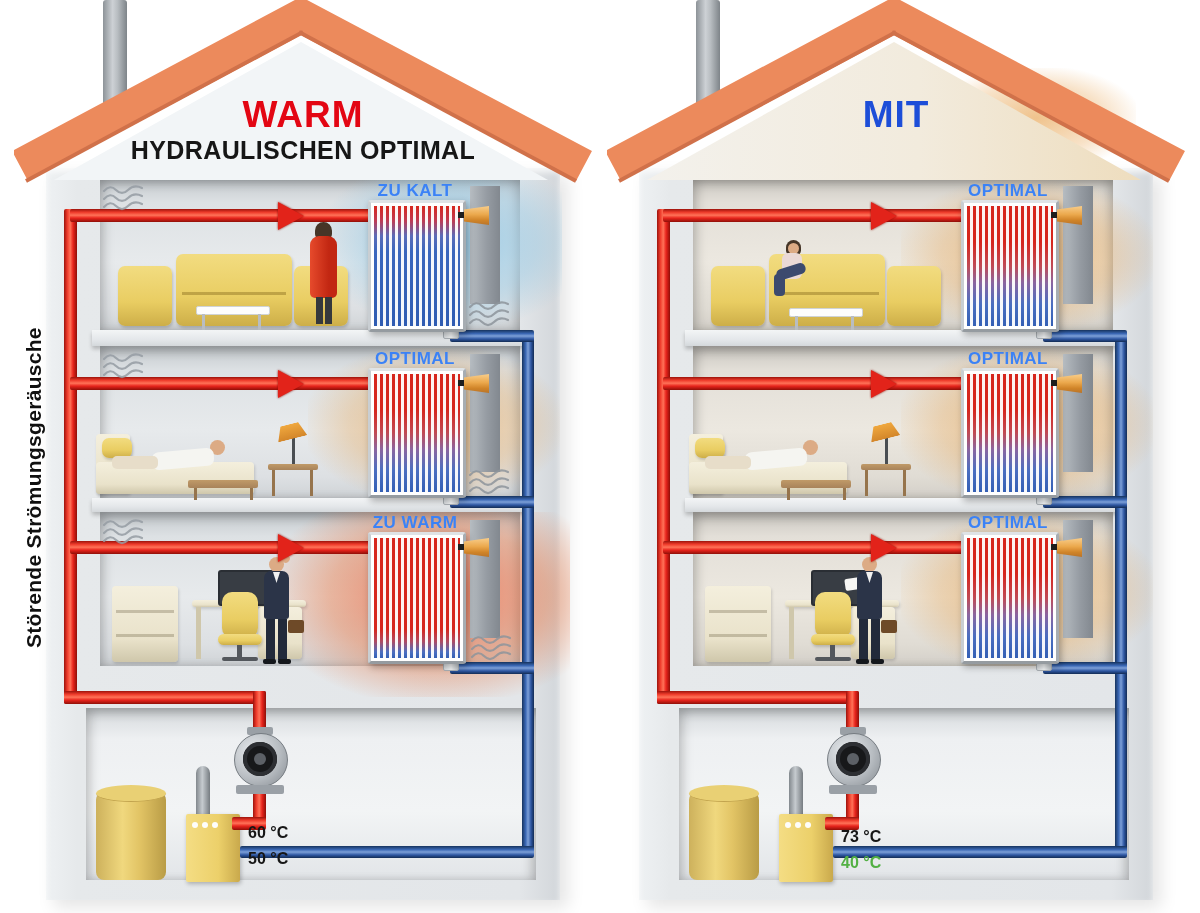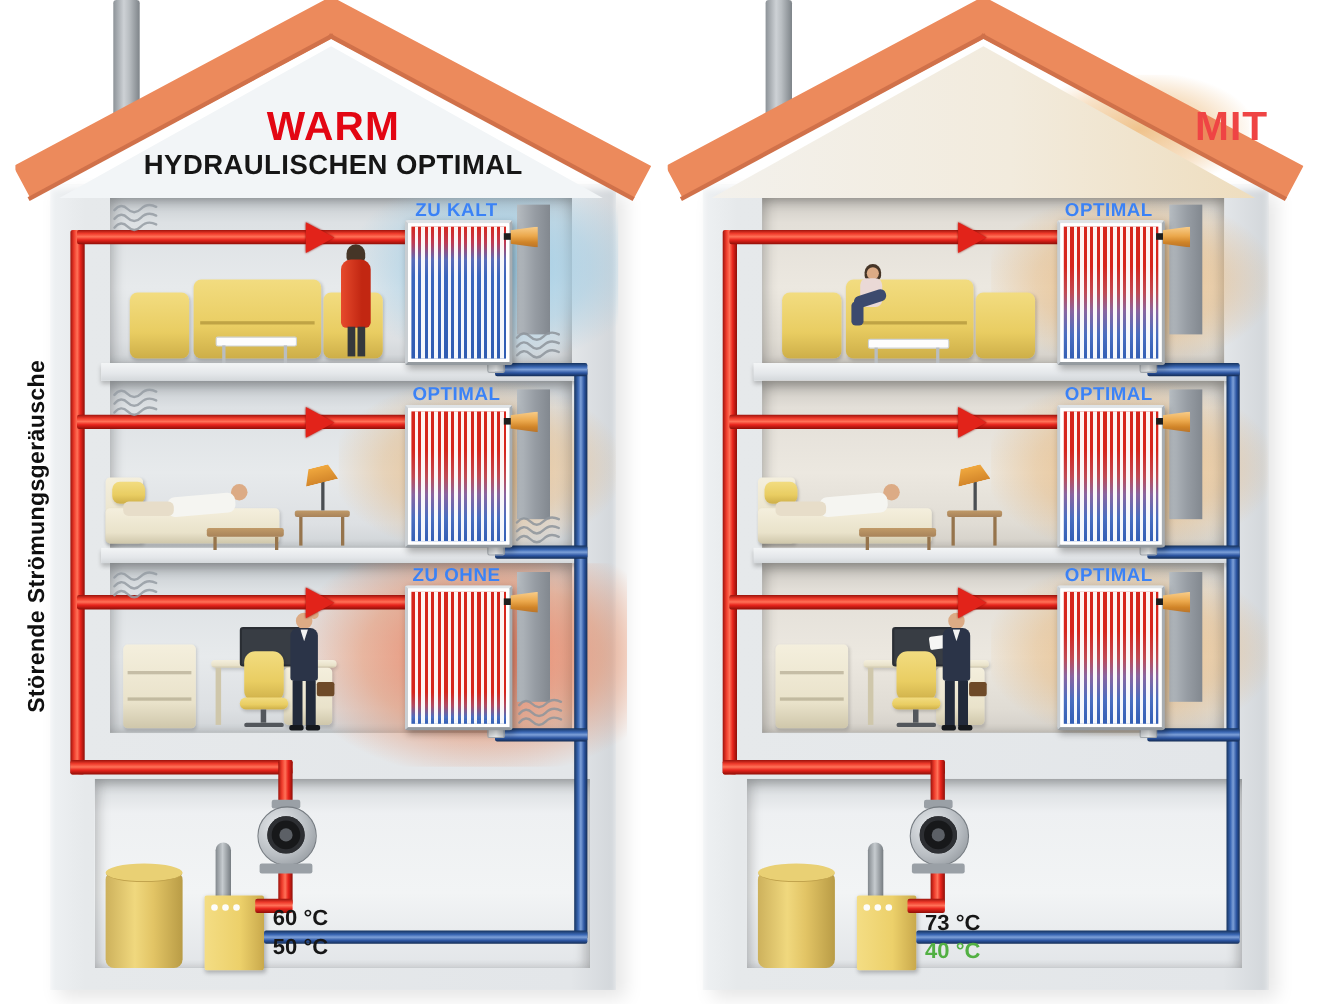--- a/index.html
+++ b/index.html
@@ -48,21 +48,21 @@
   .valve-body{position:absolute;width:25px;height:19px;background:linear-gradient(180deg,#f8cd8a 0,#eba84c 45%,#d08428 75%,#b9742a 100%);
       clip-path:polygon(0 18%,100% 0,100% 100%,0 82%);z-index:4;}
   .rad-stub{position:absolute;width:14px;height:17px;background:linear-gradient(90deg,#d9dde0,#f4f6f7 50%,#c3c8cc);
       border:1px solid #aab0b5;border-radius:2px;z-index:3;}
 
   
   .floor-label{position:absolute;width:150px;text-align:center;font-size:17px;font-weight:bold;color:#3b82f6;
       letter-spacing:.5px;z-index:5;}
   .title-accent{position:absolute;width:514px;text-align:center;font-size:37px;font-weight:bold;letter-spacing:1px;z-index:7;}
   .title-rest{position:absolute;width:514px;text-align:center;font-size:25px;font-weight:bold;color:#161616;letter-spacing:.4px;z-index:7;}
-  .temp{position:absolute;font-size:20px;font-weight:bold;color:#161616;z-index:5;}
+  .temp{position:absolute;font-size:16px;font-weight:bold;color:#161616;z-index:5;}
   .pump-label{position:absolute;font-size:23px;font-weight:bold;color:#161616;z-index:5;}
   .side-label{position:absolute;font-size:21px;font-weight:bold;color:#101010;white-space:nowrap;
       transform:rotate(-90deg);transform-origin:0 0;z-index:7;letter-spacing:.3px;}
 
   
   .pump-body{position:absolute;width:52px;height:52px;border-radius:50%;
       background:radial-gradient(circle at 35% 35%,#e8ebee 0,#b8bdc2 55%,#83898f 100%);border:1px solid #767c82;z-index:3;}
   .pump-face{position:absolute;width:34px;height:34px;border-radius:50%;background:#17181a;
       box-shadow:inset 0 0 0 4px #2d2f33;z-index:3;}
   .pump-hub{position:absolute;width:12px;height:12px;border-radius:50%;background:#5c6066;z-index:3;}
@@ -228,21 +228,21 @@
       <div class="fins hot"></div>
     </div>
   <div class="valve-stem" style="left:458px;top:212px;"></div>
   <div class="valve-body" style="left:464px;top:206px;"></div>
   <div class="valve-stem" style="left:458px;top:380px;"></div>
   <div class="valve-body" style="left:464px;top:374px;"></div>
   <div class="valve-stem" style="left:458px;top:544px;"></div>
   <div class="valve-body" style="left:464px;top:538px;"></div>
   <div class="floor-label" style="left:340px;top:181px;">ZU KALT</div>
   <div class="floor-label" style="left:340px;top:349px;">OPTIMAL</div>
-  <div class="floor-label" style="left:340px;top:513px;">ZU OHNE</div>
+  <div class="floor-label" style="left:340px;top:513px;">ZU WARM</div>
 
   <div class="temp" style="left:248px;top:824px;">60 °C</div>
   <div class="temp" style="left:248px;top:850px;">50 °C</div>
 
   <svg class="squig" style="left:102px;top:184px;" width="44" height="30" viewBox="0 0 44 30">
       <g fill="none" stroke="#969da4" stroke-width="2.2" stroke-linecap="round">
         <path d="M2 7 q6 -7 12 -1 t12 0 t14 -2"></path>
         <path d="M2 15 q6 -7 12 -1 t12 0 t14 -2"></path>
         <path d="M2 23 q6 -7 12 -1 t12 0 t14 -2"></path>
       </g>
@@ -295,21 +295,21 @@
           <stop offset="0.55" stop-color="#f2ebdd"></stop>
           <stop offset="1" stop-color="#eeddbe"></stop>
     </linearGradient>
       </defs>
     <polygon points="40,180 287,42 534,180" fill="url(#gWarm)"></polygon>
     <polyline points="6,166 287,16 570,166" fill="none" stroke="#ec8a5c" stroke-width="34"></polyline>
     <polyline points="12,181 289,32" fill="none" stroke="#d0714a" stroke-width="4"></polyline>
     <polyline points="285,32 562,181" fill="none" stroke="#d0714a" stroke-width="4"></polyline>
   </svg>
 
-  <div class="title-accent" style="left: 639px; top: 94px; color: #ef4444; text-align: right;">MIT</div>
+  <div class="title-accent" style="left: 639px; top: 94px; color: #1d4ed8;">MIT</div>
 
   <div class="room warm" style="left:693px;top:178px;width:420px;height:152px;"></div>
   <div class="slab" style="left:685px;top:330px;width:436px;height:16px;"></div>
   <div class="room warm" style="left:693px;top:346px;width:420px;height:152px;"></div>
   <div class="slab" style="left:685px;top:498px;width:436px;height:14px;"></div>
   <div class="room warm" style="left:693px;top:512px;width:420px;height:154px;"></div>
   <div class="basement" style="left:679px;top:708px;width:450px;height:172px;"></div>
 
   <div class="glow glow-warm" style="left:936px;top:68px;width:200px;height:100px;"></div>
   <div class="glow glow-warm" style="left:901px;top:180px;width:252px;height:150px;"></div>

